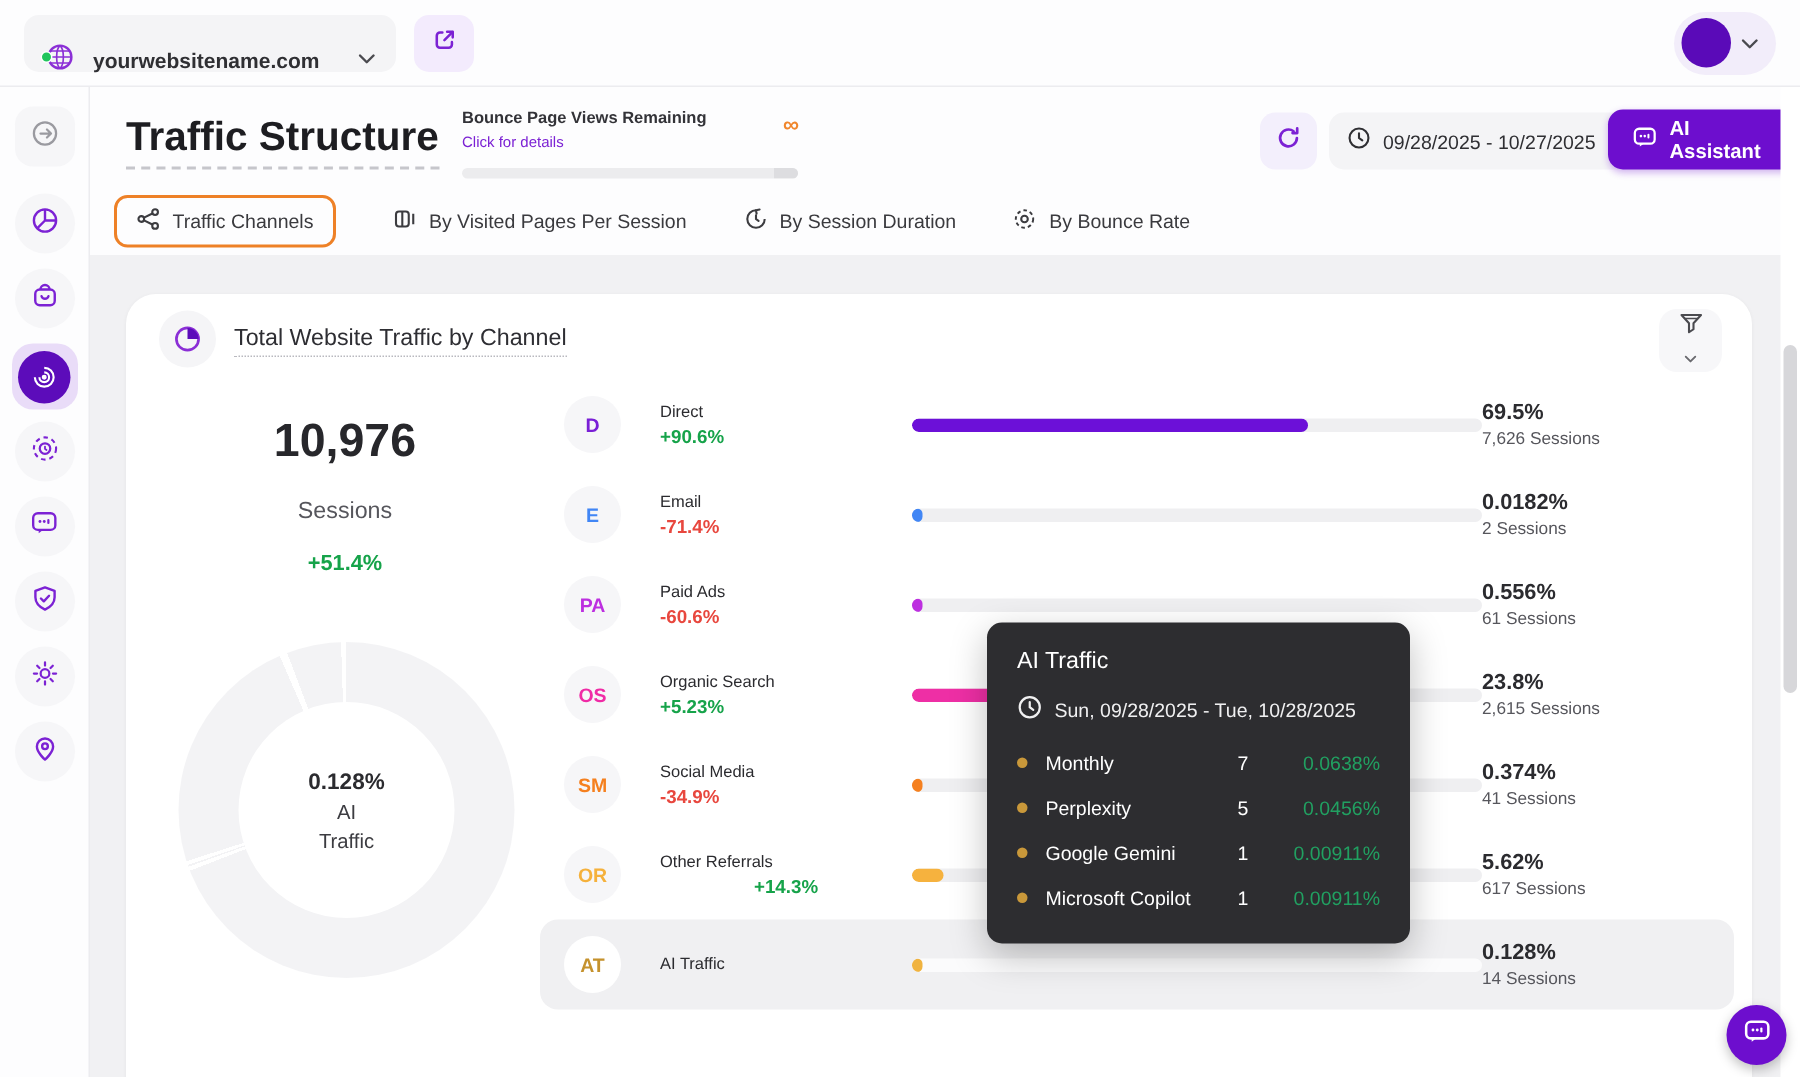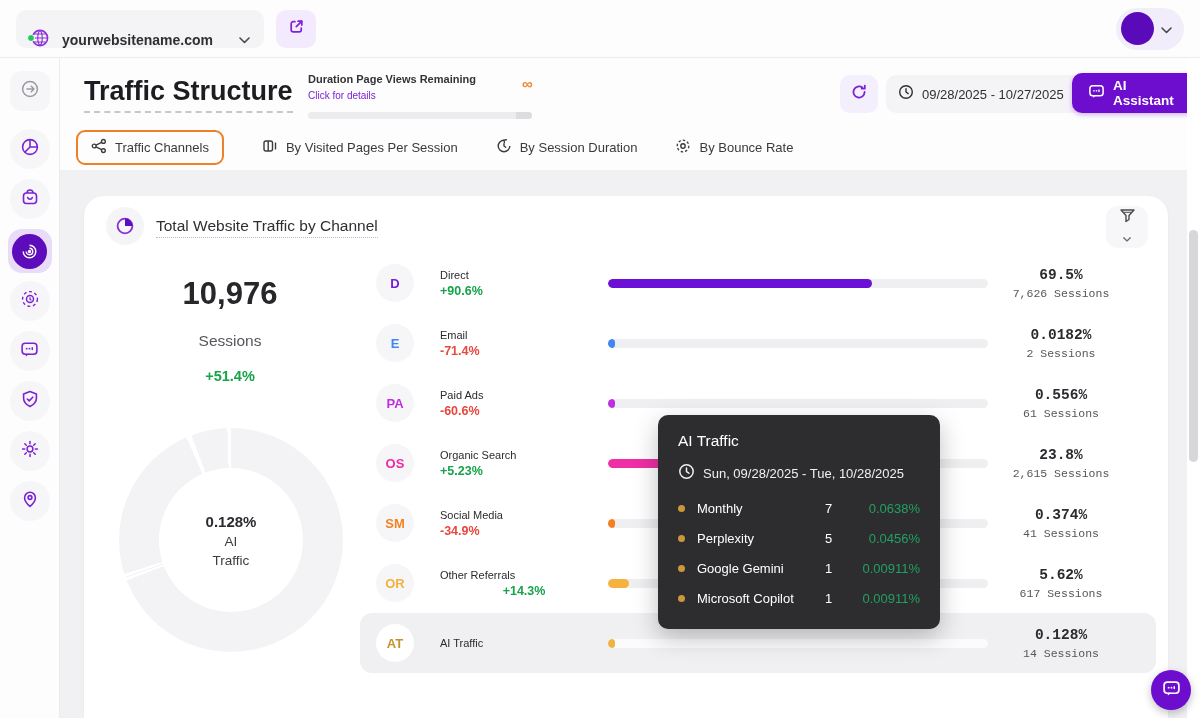--- a/index.html
+++ b/index.html
@@ -86,21 +86,21 @@
   .row.hl { background:#f0f0f2; }
   .ch-avatar { width:38px; height:38px; border-radius:50%; background:#f6f6f8; display:flex;
                align-items:center; justify-content:center; font-size:13px; font-weight:bold; flex:none; }
   .row.hl .ch-avatar { background:#fff; }
   .ch-info { width:184px; margin-left:10px; padding-left:16px; }
   .ch-name { font-size:11px; color:#2b2b2f; }
   .ch-chg { font-size:12.5px; font-weight:bold; margin-top:3px; }
   .track { width:380px; height:9px; border-radius:5px; background:#efeff1; overflow:hidden; flex:none; }
   .row.hl .track { background:#fbfbfc; }
   .fill { height:100%; border-radius:5px; }
-  .ch-vals { flex:1; text-align:center;font-family:Liberation Mono, monospace; }
+  .ch-vals { flex:1; text-align:left; }
   .ch-pct { font-size:14.5px; font-weight:bold; color:#2b2b2f; }
   .ch-sess { font-size:11.5px; color:#56565c; margin-top:4px; }
 
   
   .tooltip { position:absolute; left:658px; top:415px; width:282px; background:#2d2d30; border-radius:10px;
              padding:17px 20px 16px; z-index:40; box-shadow:0 8px 24px rgba(0,0,0,.25); }
   .tt-title { color:#fff; font-size:15.5px; margin-bottom:13px; }
   .tt-date { display:flex; align-items:center; gap:8px; color:#f0f0f1; font-size:13px; margin-bottom:10px; }
   .tt-row { display:flex; align-items:center; height:30px; }
   .tt-dot { width:7px; height:7px; border-radius:50%; background:#c9983a; flex:none; }
@@ -234,21 +234,21 @@
             <circle cx="10" cy="8.5" r="1.9"></circle>
           </svg>
       </span>
     </div>
   </div>
 
   <div class="header">
     <div class="page-title"><span>Traffic Structure</span></div>
 
     <div class="quota">
-      <div class="quota-label">Duration Page Views Remaining</div>
+      <div class="quota-label">Bounce Page Views Remaining</div>
       <a class="quota-link">Click for details</a>
       <div class="quota-bar">
           <i></i>
         </div>
     </div>
     <div class="infinity">∞</div>
 
     <div class="refresh-btn">
       <span>
         <svg width="18" height="18" viewBox="0 0 18 18" fill="none" stroke="#7c22d4" stroke-width="1.8" stroke-linecap="round">

